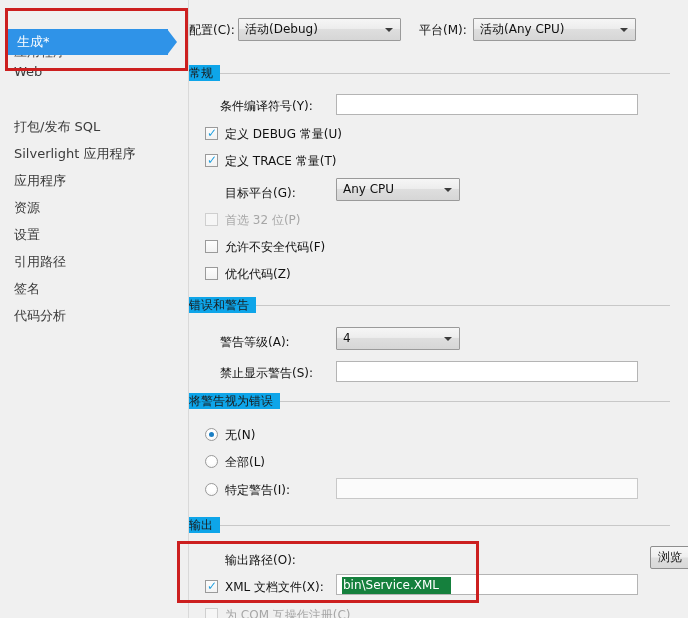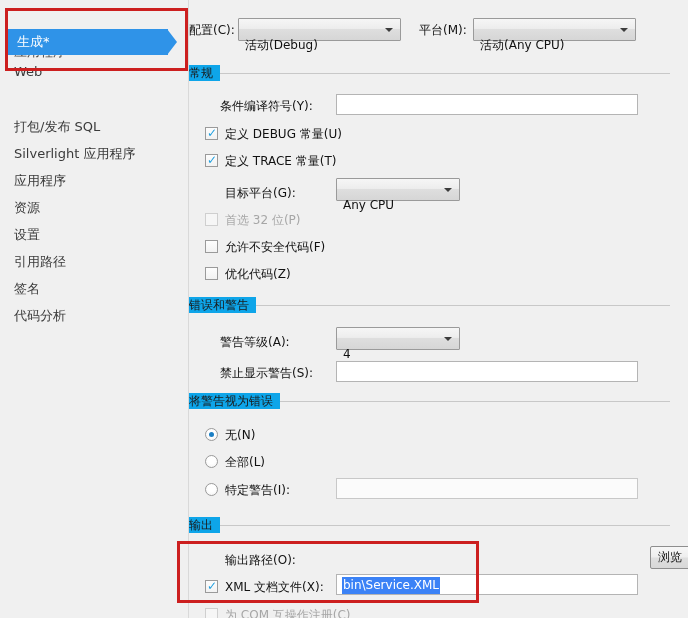--- a/index.html
+++ b/index.html
@@ -113,21 +113,21 @@
     position: absolute;
     box-sizing: border-box;
     border: 1px solid #9a9a9a;
     background: linear-gradient(to bottom, #f6f6f6 0%, #ededed 45%, #dedede 50%, #d6d6d6 100%);
     border-radius: 1px;
     font-size: 12px;
     color: #101010;
   }
   .combo .combo-text {
     position: absolute;
-    left: 6px; top: 16px;
+    left: 6px; top: 0;
     line-height: 21px;
     white-space: nowrap;
   }
   .combo .combo-arrow {
     position: absolute;
     right: 7px;
     top: 50%;
     margin-top: -2px;
     width: 0; height: 0;
     border-left: 4px solid transparent;
@@ -148,23 +148,23 @@
     position: absolute;
     left: 5px; top: 0;
     line-height: 20px;
     white-space: nowrap;
   }
   .textbox.disabled {
     background: #fbfbfb;
     border-color: #c8c8c8;
   }
   .tb-sel {
-    background: #3b82f6;
+    background: #15803d;
     color: #ffffff;
-    padding: 1px 1px 2px 1px;
+    padding: 1px 12px 2px 1px;
   }
 
   
   .cb {
     position: absolute;
     width: 13px; height: 13px;
     box-sizing: border-box;
     border: 1px solid #9a9a9a;
     background: linear-gradient(to bottom, #fdfdfd, #f2f2f2);
   }

